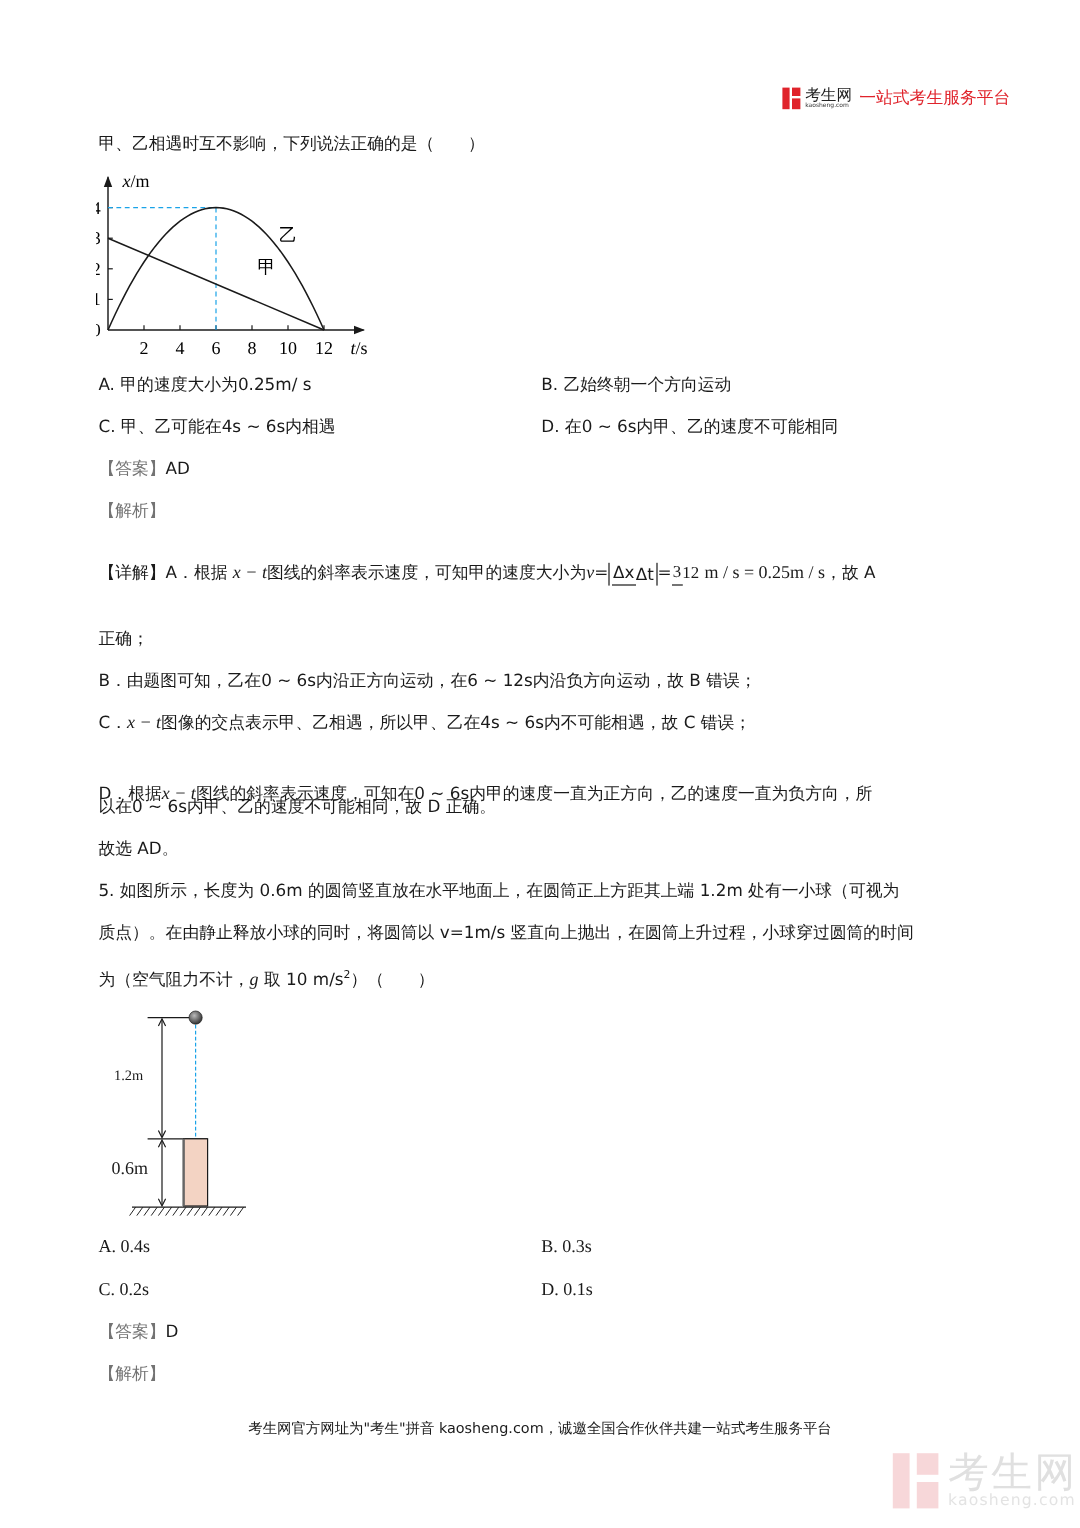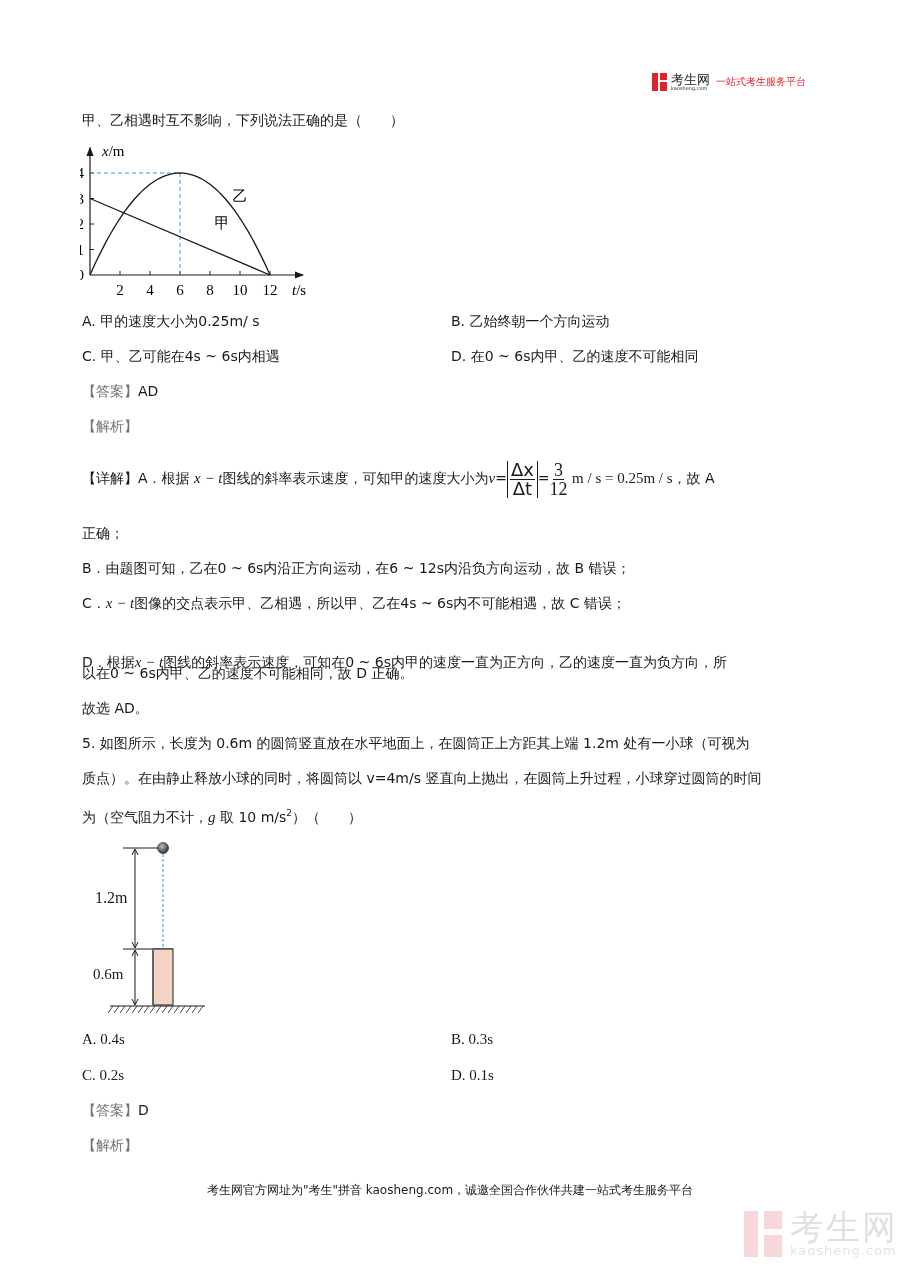--- a/index.html
+++ b/index.html
@@ -12,32 +12,32 @@
   .it { font-style: italic; }
   
   .hdr-logo { left: 652px; top: 73px; display: flex; align-items: center; }
   .hdr-mark { width: 16px; height: 18px; position: relative; margin-right: 3px; }
   .hdr-mark .b1 { position: absolute; left: 0; top: 0; width: 6px; height: 18px; background: #e0232b; }
   .hdr-mark .b2 { position: absolute; left: 8px; top: 0; width: 7px; height: 7px; background: #e0232b; }
   .hdr-mark .b3 { position: absolute; left: 8px; top: 9px; width: 7px; height: 9px; background: #e0232b; }
   .hdr-name { display: flex; flex-direction: column; line-height: 1; margin-right: 6px; }
   .hdr-name .cn { font-family: "DejaVu Sans", sans-serif; font-size: 13px; color: #222; letter-spacing: 0px; }
   .hdr-name .en { font-family: "DejaVu Sans", sans-serif; font-size: 5px; color: #333; }
-  .hdr-slogan { font-family: "DejaVu Sans", sans-serif; font-size: 10px; color: #e0232b; }
+  .hdr-slogan { font-family: "DejaVu Sans", sans-serif; font-size: 14px; color: #e0232b; }
   
   .footer { left: 0; width: 900px; top: 1182px; text-align: center; font-size: 13px; }
   .wm { left: 744px; top: 1210px; display: flex; align-items: center; opacity: 0.9; }
   .wm-mark { width: 40px; height: 46px; position: relative; margin-right: 6px; }
   .wm-mark .b1 { position: absolute; left: 0; top: 0; width: 14px; height: 46px; background: #f7d3d5; }
   .wm-mark .b2 { position: absolute; left: 20px; top: 0; width: 18px; height: 18px; background: #f7d3d5; }
   .wm-mark .b3 { position: absolute; left: 20px; top: 24px; width: 18px; height: 22px; background: #f7d3d5; }
   .wm-name { display: flex; flex-direction: column; line-height: 1; }
   .wm-name .cn { font-family: "DejaVu Sans", sans-serif; font-size: 34px; color: #dddddd; letter-spacing: 2px; }
   .wm-name .en { font-family: "DejaVu Sans", sans-serif; font-size: 13px; color: #e0e0e0; letter-spacing: 1px; }
-  .frac { display: inline-flex; flex-direction: column; align-items: center; vertical-align: middle; font-size: 18px; line-height: 18px; }
+  .frac { display: inline-flex; flex-direction: row; align-items: flex-end; vertical-align: middle; font-size: 14px; line-height: 18px; }
   .frac .num { border-bottom: 1px solid #1a1a1a; padding: 0 1px; }
   .absbar { display: inline-flex; border-left: 1px solid #1a1a1a; border-right: 1px solid #1a1a1a; padding: 0 2px; vertical-align: middle; }
   sup { font-size: 9px; }
 </style>
 </head>
 <body>
 
 <div class="abs hdr-logo">
   <div class="hdr-mark">
     <div class="b1"></div>
@@ -134,21 +134,21 @@
 <div class="line cjk" style="top:593px;">
   <span>C．</span><span class="it" style="font-family:'Liberation Serif',serif;font-size:15px;">x − t</span><span>图像的交点表示甲、乙相遇，所以甲、乙在4s ~ 6s内不可能相遇，故 C 错误；</span>
 </div>
 <div class="line cjk" style="top:652px;">
   <span>D．根据</span><span class="it" style="font-family:'Liberation Serif',serif;font-size:15px;">x − t</span><span>图线的斜率表示速度，可知在0 ~ 6s内甲的速度一直为正方向，乙的速度一直为负方向，所</span>
 </div>
 <div class="line cjk" style="top:663px;">以在0 ~ 6s内甲、乙的速度不可能相同，故 D 正确。</div>
 <div class="line cjk" style="top:698px;">故选 AD。</div>
 
 <div class="line cjk" style="top:733px;">5. 如图所示，长度为 0.6m 的圆筒竖直放在水平地面上，在圆筒正上方距其上端 1.2m 处有一小球（可视为</div>
-<div class="line cjk" style="top:768px;">质点）。在由静止释放小球的同时，将圆筒以 v=4m/s 竖直向上抛出，在圆筒上升过程，小球穿过圆筒的时间</div>
+<div class="line cjk" style="top:768px;">质点）。在由静止释放小球的同时，将圆筒以 v=1m/s 竖直向上抛出，在圆筒上升过程，小球穿过圆筒的时间</div>
 <div class="line cjk" style="top:803px;text-align:center;">
   <span>为（空气阻力不计，</span><span class="it" style="font-family:'Liberation Serif',serif;font-size:15px;">g</span><span> 取 10 m/s</span><sup>2</sup><span>）（　　）</span>
 </div>
 
 <svg class="abs" style="left:95px; top:838px;" width="120" height="180">
   <line x1="28" y1="10" x2="64" y2="10" stroke="#1a1a1a" stroke-width="1"></line>
   <line x1="28" y1="111" x2="78" y2="111" stroke="#1a1a1a" stroke-width="1"></line>
   <line x1="40" y1="12" x2="40" y2="109" stroke="#1a1a1a" stroke-width="1"></line>
   <path d="M37,17 L40,11 L43,17" fill="none" stroke="#1a1a1a" stroke-width="1"></path>
   <path d="M37,104 L40,110 L43,104" fill="none" stroke="#1a1a1a" stroke-width="1"></path>
@@ -178,21 +178,21 @@
       <line x1="66" y1="168" x2="61" y2="175"></line>
       <line x1="72" y1="168" x2="67" y2="175"></line>
       <line x1="78" y1="168" x2="73" y2="175"></line>
       <line x1="84" y1="168" x2="79" y2="175"></line>
       <line x1="90" y1="168" x2="85" y2="175"></line>
       <line x1="96" y1="168" x2="91" y2="175"></line>
       <line x1="102" y1="168" x2="97" y2="175"></line>
       <line x1="108" y1="168" x2="103" y2="175"></line>
     </g>
 </svg>
-<div class="abs" style="left:95px; top:889px; font-size:16px;">1.2m</div>
+<div class="abs" style="left:95px; top:889px; font-size:12px;">1.2m</div>
 <div class="abs" style="left:93px; top:966px; font-size:15px;text-align:center;">0.6m</div>
 
 <div class="line" style="top:1029px;">
   <span>A.</span> <span>0.4s</span>
 </div>
 <div class="line" style="top:1029px; left:451px;">
   <span>B.</span> <span>0.3s</span>
 </div>
 <div class="line" style="top:1065px;">
   <span>C.</span> <span>0.2s</span>

